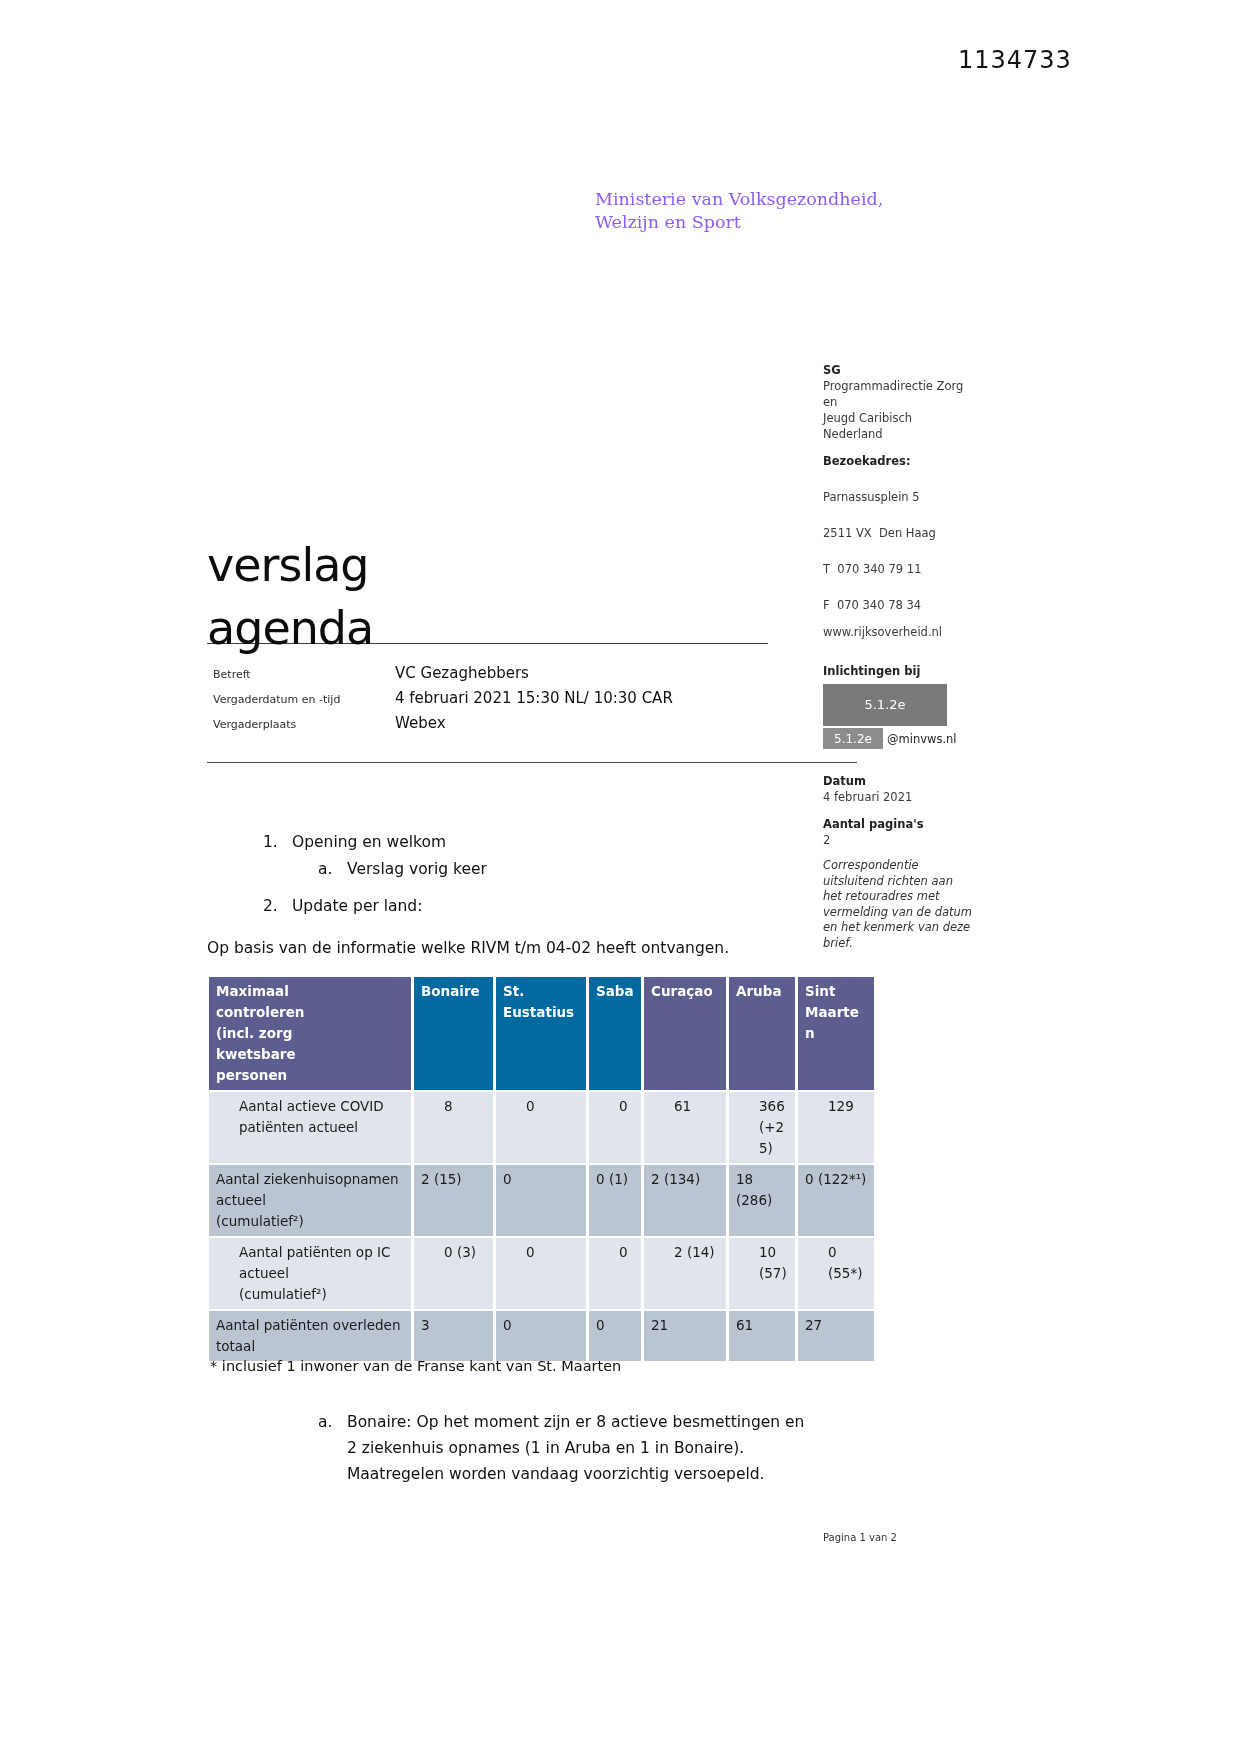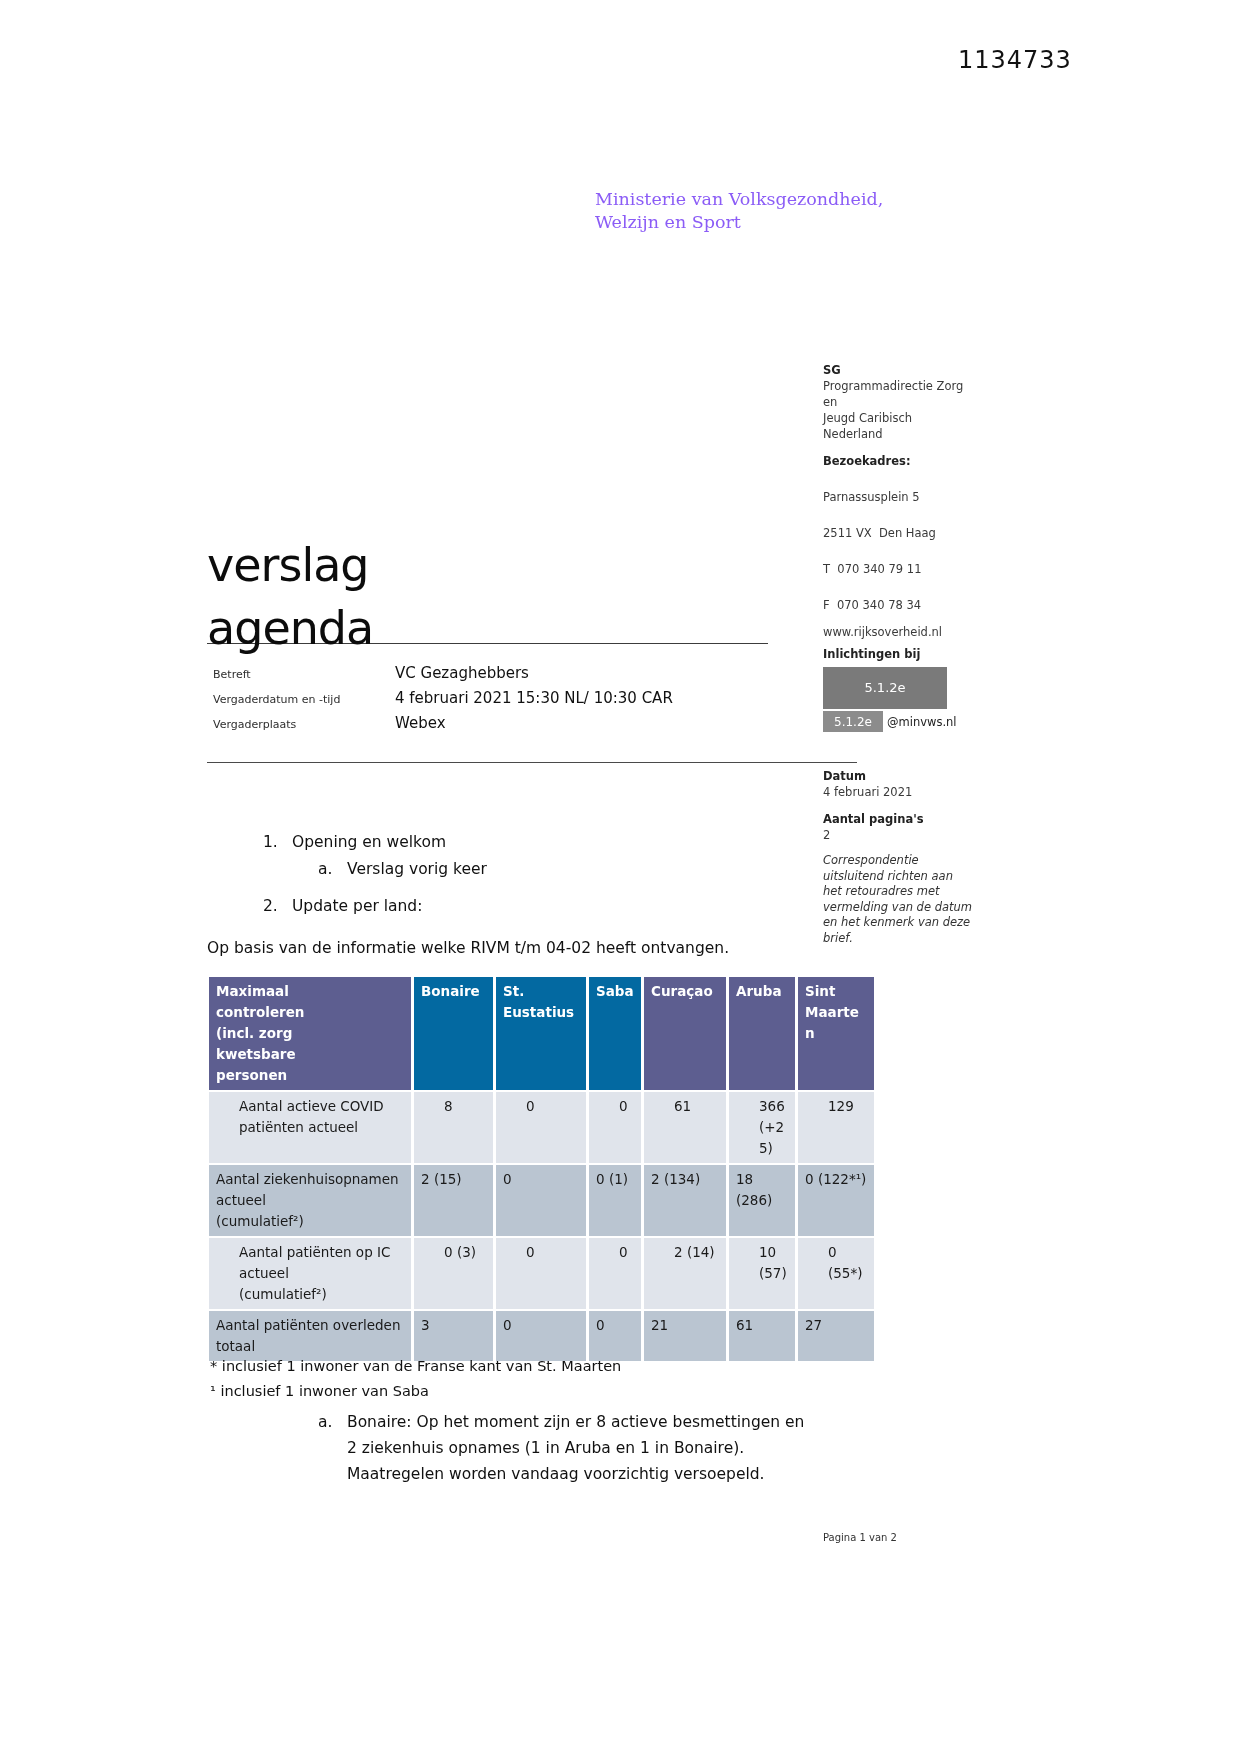--- a/index.html
+++ b/index.html
@@ -9,23 +9,23 @@
     overflow:hidden;margin:0 auto;
   }
   
   .doc-number{position:absolute;top:46px;left:958px;font-size:24px;letter-spacing:1px;color:#111;}
   
   .ministry{position:absolute;top:188px;left:595px;font-family:"DejaVu Serif","Liberation Serif",serif;
     font-size:17.5px;line-height:23px;color:#8b5cf6;}
   
   .sidebar{position:absolute;top:362px;left:823px;width:152px;font-size:11.5px;line-height:16px;color:#3a3a3a;}
   .sidebar .b{font-weight:bold;color:#222;}
-  .sb-gap-s{margin-top:6px;}
+  .sb-gap-s{margin-top:23px;}
   .sb-gap-m{margin-top:11px;}
-  .sb-gap-l{margin-top:36px;}
+  .sb-gap-l{margin-top:24px;}
   .pre{white-space:pre-wrap;margin-top:20px;}
   .redact-big{margin-top:5px;width:124px;height:42px;background:#7a7a7a;display:flex;align-items:center;
     justify-content:center;color:#fff;font-size:13px;}
   .redact-row{margin-top:2px;display:flex;align-items:center;}
   .redact-small{width:60px;height:21px;background:#8c8c8c;display:flex;align-items:center;justify-content:center;
     color:#fff;font-size:12px;}
   .email-suffix{margin-left:4px;font-size:11.5px;color:#222;}
   .side-note{margin-top:10px;font-style:italic;line-height:15.5px;color:#333;}
   
   .big-title{position:absolute;top:534px;left:207px;font-size:46px;line-height:63px;font-weight:400;
@@ -200,21 +200,20 @@
       <td>0</td>
       <td>21</td>
       <td>61</td>
       <td>27</td>
     </tr>
   </tbody>
     </table>
 
   <div class="footnotes">
     <div>* inclusief 1 inwoner van de Franse kant van St. Maarten</div>
-    <div>¹ inclusief 1 inwoner van Saba</div>
   </div>
 
   <div class="bonaire">
     <span class="num">a.</span>
     <span class="txt">Bonaire: Op het moment zijn er 8 actieve besmettingen en 2 ziekenhuis opnames (1 in Aruba en 1 in Bonaire). Maatregelen worden vandaag voorzichtig versoepeld.</span>
   </div>
 
   <div class="footer">Pagina 1 van 2</div>
 
 </div>

